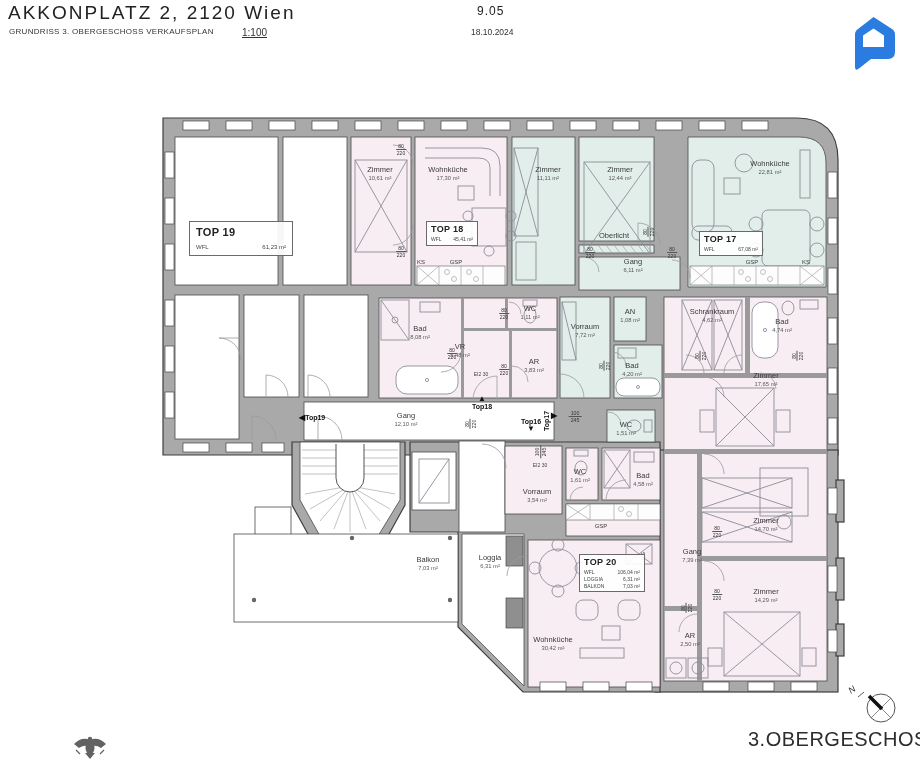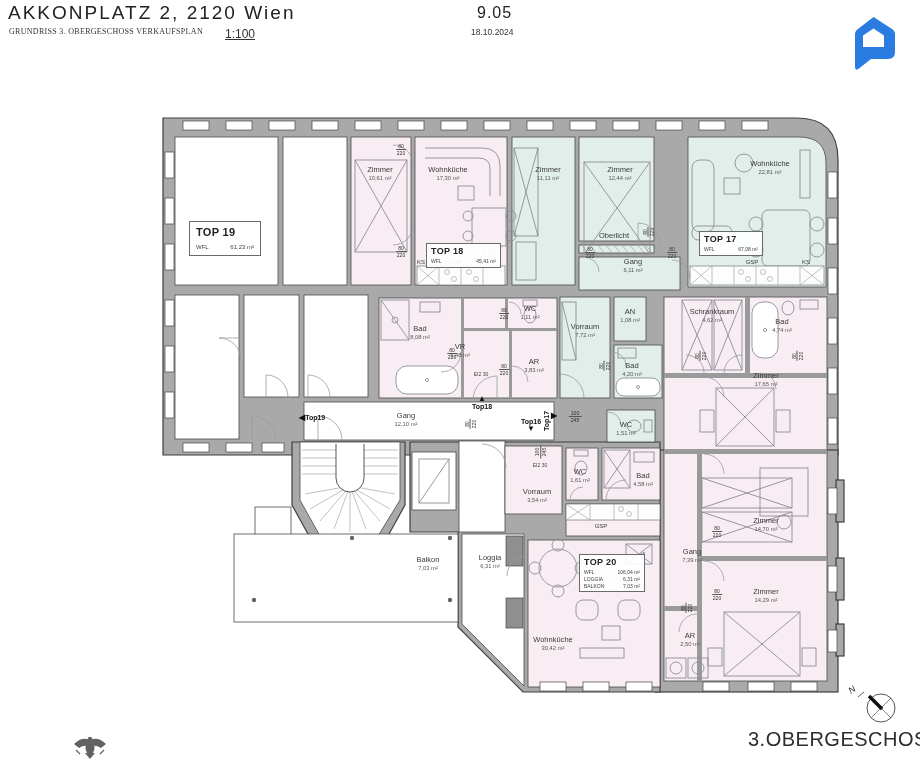--- a/index.html
+++ b/index.html
@@ -1,22 +1,22 @@
 <!DOCTYPE html>
 <html><head>
 <meta charset="utf-8">
 <style>
   html,body{margin:0;padding:0;background:#fff;}
   body{width:920px;height:763px;position:relative;font-family:"Liberation Sans",sans-serif;overflow:hidden;}
   .abs{position:absolute;}
   
   .hdr-title{left:8px;top:2px;font-size:19px;letter-spacing:2px;color:#222;}
-  .hdr-sub{left:9px;top:27px;font-size:8px;color:#333;letter-spacing:.3px;font-family:Liberation Serif, serif;}
-  .hdr-scale{left:225px;top:27px;font-size:12px;color:#333;text-decoration:underline;}
-  .hdr-sheet{left:477px;top:4px;font-size:16px;letter-spacing:1px;color:#222;}
+  .hdr-sub{left:9px;top:27px;font-size:8px;color:#333;letter-spacing:.3px;}
+  .hdr-scale{left:242px;top:27px;font-size:10px;color:#333;text-decoration:underline;}
+  .hdr-sheet{left:477px;top:4px;font-size:12px;letter-spacing:1px;color:#222;}
   .hdr-date{left:471px;top:27px;font-size:8.5px;color:#333;}
   
   .floor-label{left:748px;top:728px;font-size:20px;color:#2d2d2d;letter-spacing:.5px;}
   
   .lbl{position:absolute;transform:translate(-50%,0);text-align:center;color:#3a3a3a;white-space:nowrap;pointer-events:none;}
   .lbl .n{font-size:7.5px;line-height:1.15;}
   .lbl .a{font-size:5.8px;line-height:1.15;color:#585858;}
   .small{position:absolute;transform:translate(-50%,0);font-size:6px;color:#3a3a3a;white-space:nowrap;pointer-events:none;}
   .small.rot{transform:translate(-50%,-50%) rotate(-90deg);}
   
@@ -462,28 +462,28 @@
     <div class="a">6,31 m²</div>
   </div>
 
 <div class="small" style="left:421px;top:259px">KS</div>
 <div class="small" style="left:456px;top:259px">GSP</div>
 <div class="small" style="left:752px;top:259px">GSP</div>
 <div class="small" style="left:806px;top:259px">KS</div>
 <div class="small" style="left:601px;top:523px">GSP</div>
 <div class="small rot" style="left:643px;top:556px">KS</div>
 
-<div class="topbox big" style="left:189px;top:221px;width:72px">
+<div class="topbox big" style="left:189px;top:221px;width:104px">
   <div class="t">TOP 19</div>
   <div class="r">
       <span>WFL</span>
       <span>61,23 m²</span>
     </div>
 </div>
-<div class="topbox" style="left:426px;top:243px;width:75px">
+<div class="topbox" style="left:426px;top:221px;width:52px">
   <div class="t">TOP 18</div>
   <div class="r">
       <span>WFL</span>
       <span>45,41 m²</span>
     </div>
 </div>
 <div class="topbox" style="left:699px;top:231px;width:64px">
   <div class="t">TOP 17</div>
   <div class="r">
       <span>WFL</span>

